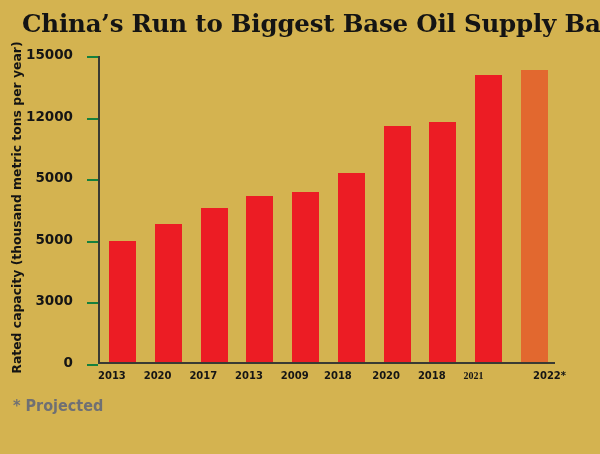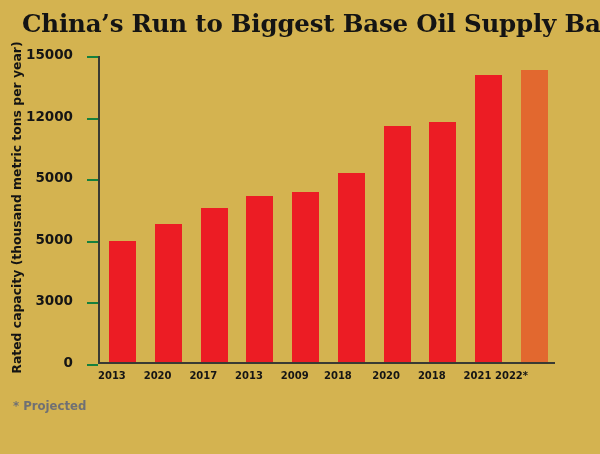--- a/index.html
+++ b/index.html
@@ -127,21 +127,21 @@
     text-align: left;
     white-space: nowrap;
   }
 
   
   .footer {
     position: absolute;
     left: 13px;
     top: 398px;
     font-family: "DejaVu Sans Condensed", "DejaVu Sans", sans-serif;
-    font-size: 13px;
+    font-size: 16px;
     line-height: 15.5px;
     color: #6f7074;
     font-weight: bold;
   }
   .footer div { white-space: nowrap; }
 </style>
 </head>
 <body>
 
 <div id="chart-root">
@@ -189,22 +189,22 @@
       </div>
     <div id="xlabels-layer">
         <div class="x-label" style="left: 0px; width: 45.7px;">2013</div>
         <div class="x-label" style="left: 45.7px; width: 45.7px;">2020</div>
         <div class="x-label" style="left: 91.4px; width: 45.7px;">2017</div>
         <div class="x-label" style="left: 137.1px; width: 45.7px;">2013</div>
         <div class="x-label" style="left: 182.8px; width: 45.7px;">2009</div>
         <div class="x-label" style="left: 226px; width: 45.7px;">2018</div>
         <div class="x-label" style="left: 274.2px; width: 45.7px;">2020</div>
         <div class="x-label" style="left: 319.9px; width: 45.7px;">2018</div>
-        <div class="x-label" style="left: 365.6px; width: 45.7px;">2021</div>
-        <div class="x-label" style="left: 397px; width: 45.7px;">2022*</div>
+        <div class="x-label" style="left: 365.6px; width: 45.7px; font-family: Liberation Serif, serif;">2021</div>
+        <div class="x-label" style="left: 435px; width: 45.7px;">2022*</div>
       </div>
   </div>
 
   <div class="footer">
     <div>* Projected</div>
   </div>
 
 </div>
 
 </body></html>

